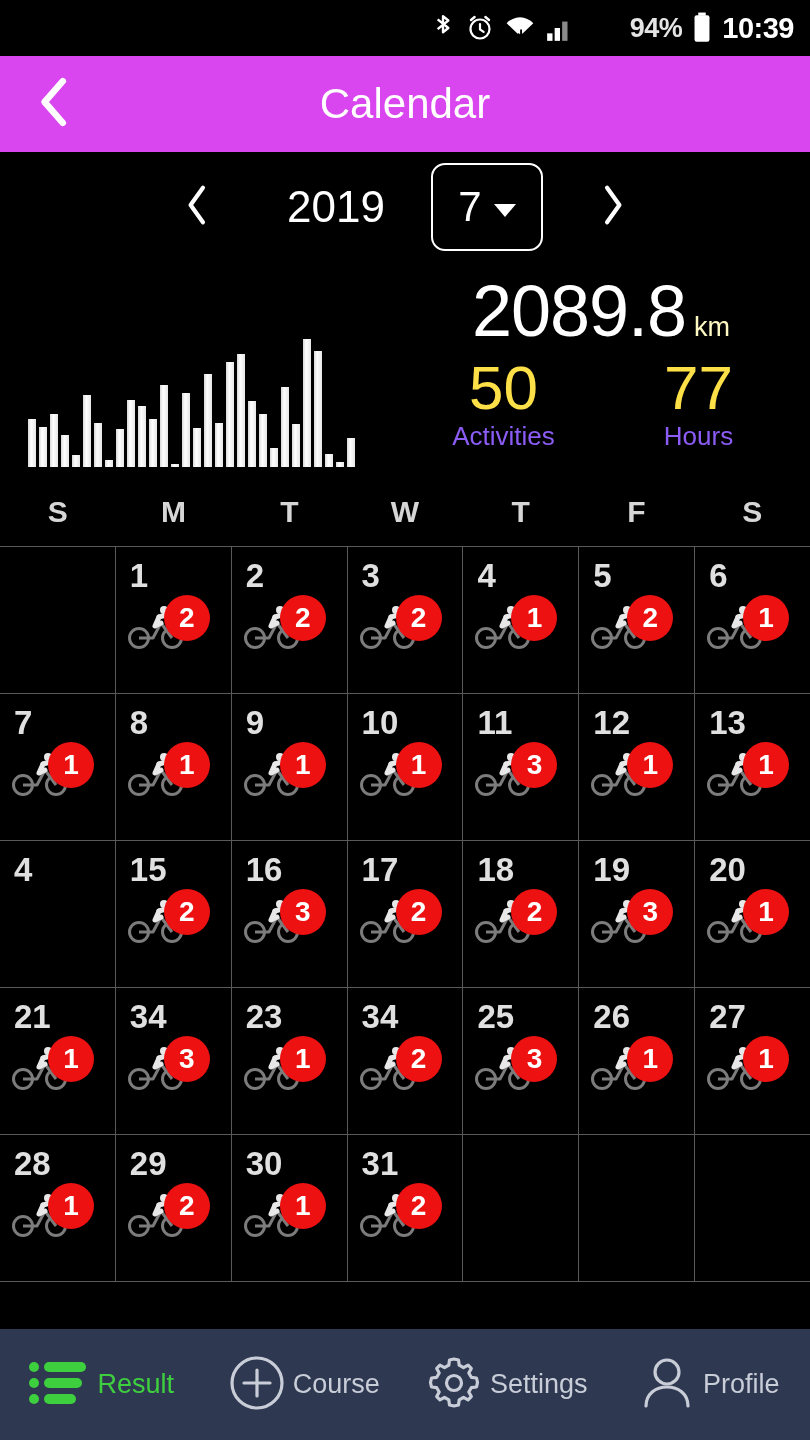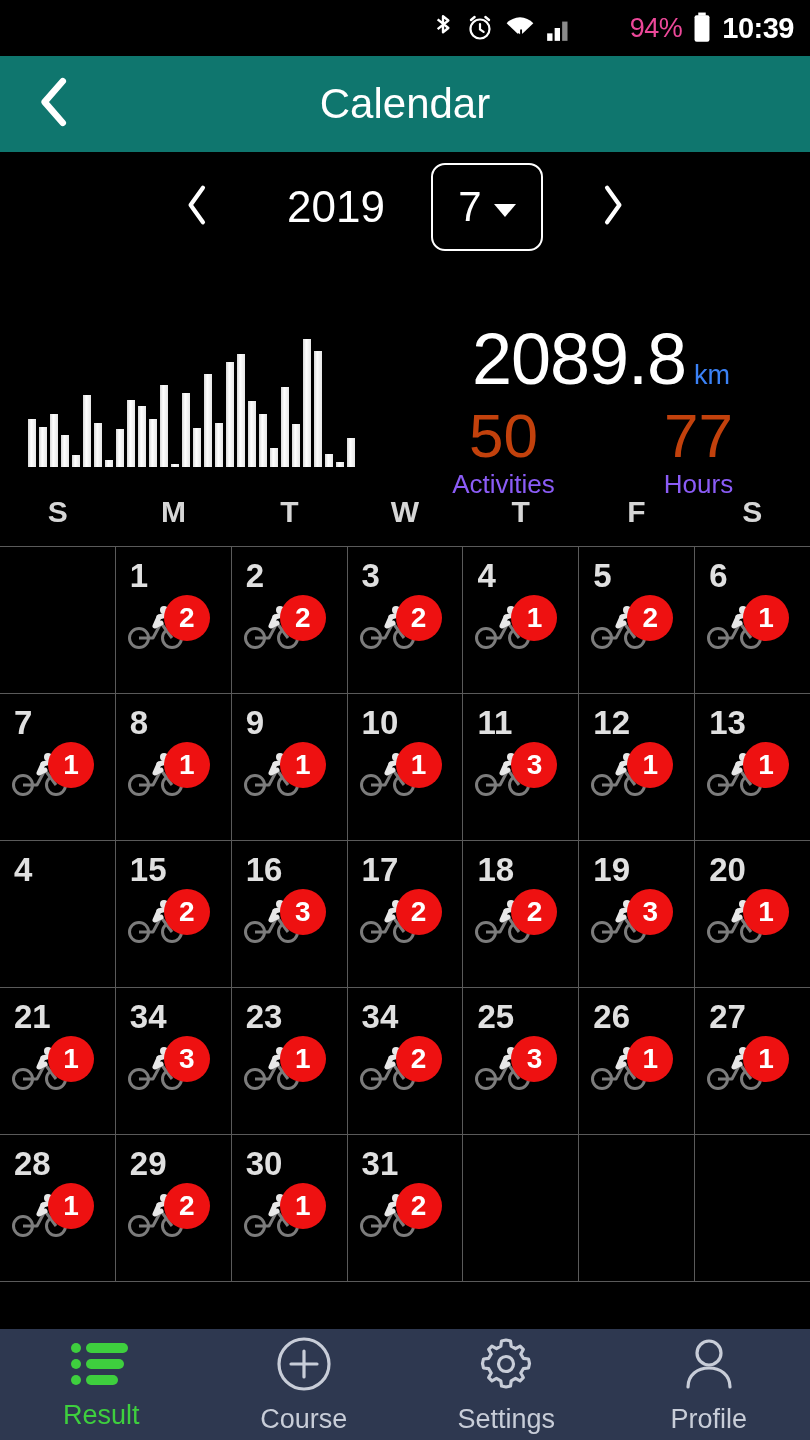--- a/index.html
+++ b/index.html
@@ -16,30 +16,30 @@
     height:56px;
     background:#000;
     display:flex;
     align-items:center;
     justify-content:flex-end;
     padding-right:16px;
     gap:10px;
   }
   .statusbar .sicon { display:flex; align-items:center; }
   .statusbar .battpct {
-    font-size:27px; font-weight:normal; color:#ec4899; letter-spacing:-0.5px;margin-left:46px;
+    font-size:27px; font-weight:bold; color:#e5e5e5; letter-spacing:-0.5px;margin-left:46px;
   }
   .statusbar .clock {
     font-size:29px; font-weight:bold; color:#fff; letter-spacing:-0.5px;
   }
 
   
   .appbar {
     height:96px;
-    background:#0f766e;
+    background:#d946ef;
     display:flex;
     align-items:center;
     position:relative;
   }
   .backbtn {
     width:110px; height:96px;
     display:flex; align-items:center; justify-content:center;
   }
   .appbar-title {
     position:absolute;
@@ -116,30 +116,29 @@
     right:14px;
     top:8px;
     width:390px;
     text-align:center;
   }
   .distrow {
     display:flex;
     align-items:baseline;
     justify-content:center;
     gap:8px;
-    margin-top:48px;
   }
   .distval { font-size:72px; font-weight:400; color:#fff; letter-spacing:-1px; }
-  .distunit { font-size:27px; color:#3b82f6;text-align:right; }
+  .distunit { font-size:27px; color:#fef9c3;text-align:right; }
   .subrow {
     display:flex;
     margin-top:4px;
   }
   .subcell { flex:1; text-align:center; }
-  .subval { font-size:62px; font-weight:400; color:#c2410c; line-height:1.02; }
+  .subval { font-size:62px; font-weight:400; color:#fde047; line-height:1.02; }
   .sublabel { font-size:26px; color:#8b5cf6; margin-top:2px; }
 
   
   .weekhdr {
     height:70px;
     display:flex;
     align-items:center;
     background:#000;
     border-bottom:1px solid #5a5a5a;
   }
@@ -197,21 +196,21 @@
     position:absolute;
     left:0; bottom:0;
     width:810px;
     height:111px;
     background:#2e3850;
     display:flex;
   }
   .navitem {
     flex:1;
     display:flex;
-    flex-direction:column;
+    flex-direction:row;
     align-items:center;
     justify-content:center;
     gap:7px;
   }
   .navlabel { font-size:27px; color:#c8cdd8; }
   .navitem.active .navlabel { color:#3ecf3e; }
 </style>
 </head>
 <body>
 

